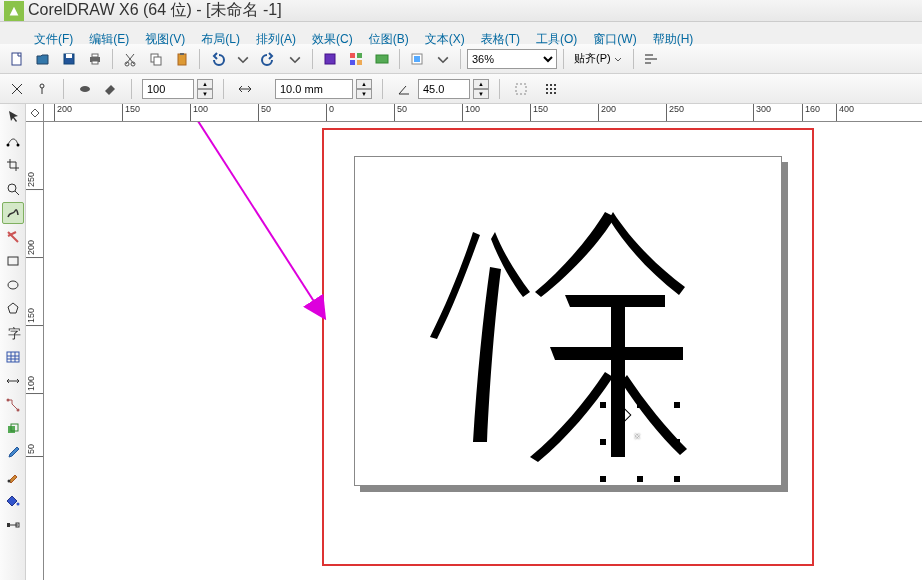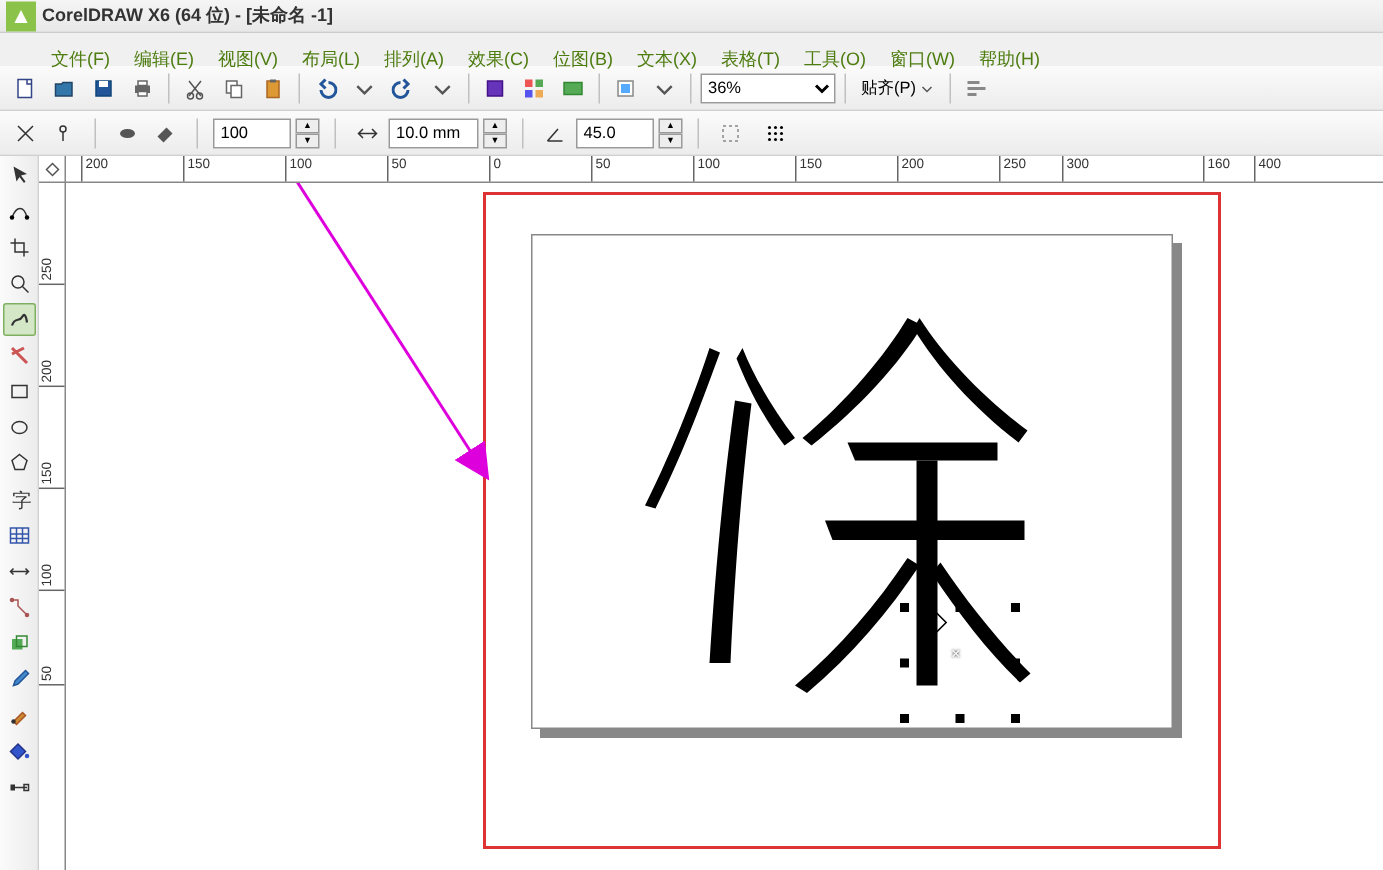--- a/index.html
+++ b/index.html
@@ -1,24 +1,24 @@
 <!DOCTYPE html>
 <html><head>
 <meta charset="utf-8">
 <style>
 * { margin: 0; padding: 0; box-sizing: border-box; font-family: "Microsoft YaHei", sans-serif; }
 body { width: 922px; height: 580px; background: #fff; overflow: hidden; position: relative; }
 
 .titlebar { height: 22px; background: linear-gradient(#f5f5f5, #e8e8e8); display: flex; align-items: center; border-bottom: 1px solid #ccc; }
 .titlebar .logo { width: 20px; height: 20px; background: #8bc34a; margin: 0 4px; display: flex; align-items: center; justify-content: center; }
 .titlebar .logo svg { width: 14px; height: 14px; }
-.titlebar .title { font-size: 12px; color: #333; font-weight: bold; }
+.titlebar .title { font-size: 16px; color: #333; }
 
 .menubar { height: 22px; background: #f0f0f0; display: flex; align-items: center; padding-left: 26px; gap: 0; }
-.menubar .mi { font-size: 12px; color: #4d7c0f; padding: 2px 8px; cursor: pointer; margin-top: 12px; }
+.menubar .mi { font-size: 12px; color: #0369a1; padding: 2px 8px; cursor: pointer; margin-top: 12px; }
 
 .toolbar1 { height: 30px; background: linear-gradient(#fbfbfb, #ececec); display: flex; align-items: center; padding: 0 6px; gap: 4px; border-bottom: 1px solid #d0d0d0; }
 .tb-btn { width: 22px; height: 22px; display: flex; align-items: center; justify-content: center; cursor: pointer; border: 1px solid transparent; border-radius: 2px; }
 .tb-sep { width: 1px; height: 20px; background: #c0c0c0; margin: 0 2px; }
 .tb-btn svg { width: 16px; height: 16px; }
 .zoom-sel { width: 90px; height: 20px; font-size: 11px; border: 1px solid #999; background: #fff; }
 .snap-dd { font-size: 11px; display: flex; align-items: center; gap: 2px; padding: 2px 4px; cursor: pointer; }
 
 .propbar { height: 30px; background: linear-gradient(#fbfbfb, #ececec); display: flex; align-items: center; padding: 0 6px; gap: 8px; border-bottom: 1px solid #d0d0d0; }
 .prop-input { width: 52px; height: 20px; font-size: 11px; border: 1px solid #999; text-align: left; padding: 0 4px; }
@@ -228,21 +228,21 @@
         <div>▼</div>
       </div>
   </div>
   <div class="tb-sep"></div>
   <div class="prop-group">
     <div class="tb-btn">
         <svg viewBox="0 0 16 16">
           <path d="M2 8h12M5 5l-3 3 3 3M11 5l3 3-3 3" fill="none" stroke="#333"></path>
         </svg>
       </div>
-    <input class="prop-input" style="width: 60px;" value="10.0 mm">
+    <input class="prop-input" style="width: 78px; margin-left: 16px;" value="10.0 mm">
     <div class="spinner">
         <div>▲</div>
         <div>▼</div>
       </div>
   </div>
   <div class="tb-sep"></div>
   <div class="prop-group">
     <div class="tb-btn">
         <svg viewBox="0 0 16 16">
           <path d="M3 13h10M3 13l7-8" fill="none" stroke="#333"></path>
@@ -390,21 +390,21 @@
       <div class="rtick-h" style="left:10px">200</div>
       <div class="rtick-h" style="left:78px">150</div>
       <div class="rtick-h" style="left:146px">100</div>
       <div class="rtick-h" style="left:214px">50</div>
       <div class="rtick-h" style="left:282px">0</div>
       <div class="rtick-h" style="left:350px">50</div>
       <div class="rtick-h" style="left:418px">100</div>
       <div class="rtick-h" style="left:486px">150</div>
       <div class="rtick-h" style="left:554px">200</div>
       <div class="rtick-h" style="left:622px">250</div>
-      <div class="rtick-h" style="left:664px">300</div>
+      <div class="rtick-h" style="left:709px">300</div>
       <div class="rtick-h" style="left:758px">160</div>
       <div class="rtick-h" style="left:792px">400</div>
     </div>
     <div class="ruler-v">
       <div class="rtick-v" style="top:50px">250</div>
       <div class="rtick-v" style="top:118px">200</div>
       <div class="rtick-v" style="top:186px">150</div>
       <div class="rtick-v" style="top:254px">100</div>
       <div class="rtick-v" style="top:322px">50</div>
     </div>

